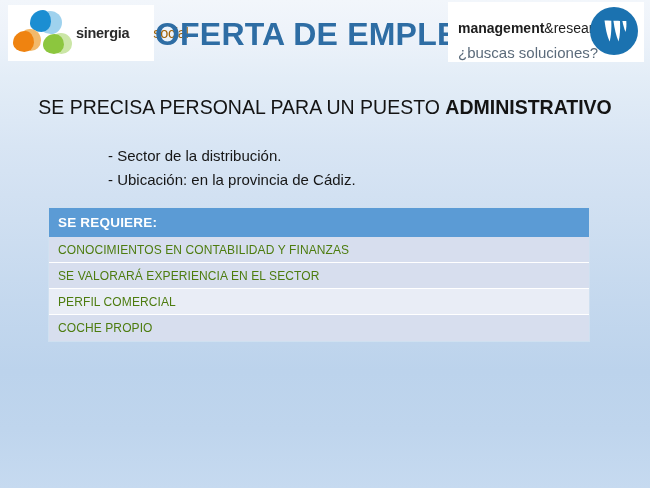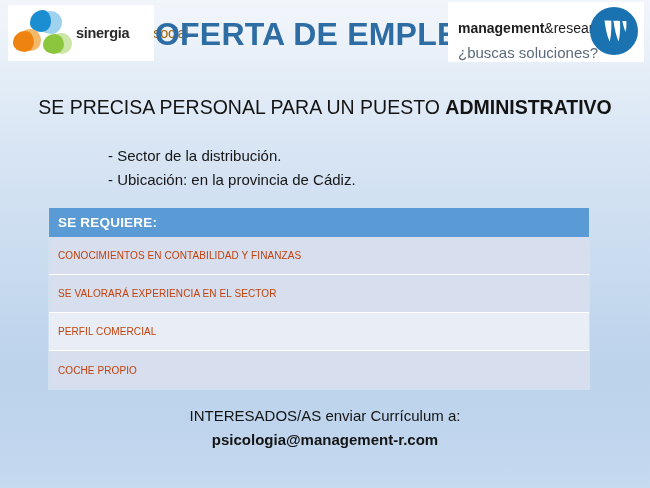--- a/index.html
+++ b/index.html
@@ -176,27 +176,27 @@
     color: #ffffff;
     font-size: 13.5px;
     font-weight: bold;
     letter-spacing: 0.2px;
     display: flex;
     align-items: center;
     padding-left: 9px;
     box-sizing: border-box;
   }
   .req-row {
-    height: 38px;
+    height: 26px;
     display: flex;
     align-items: center;
     padding-left: 9px;
     box-sizing: border-box;
-    font-size: 10px;
-    color: #c2410c;
+    font-size: 12px;
+    color: #4d7c0f;
     letter-spacing: 0.1px;
     border-bottom: 1px solid #ffffff;
     white-space: nowrap;
   }
   .req-row.odd  { background: #d7deee; }
   .req-row.even { background: #e9edf6; }
   .req-row:last-child { border-bottom: none; }
 
   
   #footer {
@@ -252,18 +252,14 @@
   </div>
 
   <div id="req-table">
     <div id="req-header">SE REQUIERE:</div>
     <div class="req-row odd">CONOCIMIENTOS EN CONTABILIDAD Y FINANZAS</div>
     <div class="req-row odd">SE VALORARÁ EXPERIENCIA EN EL SECTOR</div>
     <div class="req-row even">PERFIL COMERCIAL</div>
     <div class="req-row odd">COCHE PROPIO</div>
   </div>
 
-  <div id="footer">
-    <div>INTERESADOS/AS enviar Currículum a:</div>
-    <div class="mail">psicologia@management-r.com</div>
-  </div>
 
 </div>
 
 </body></html>

